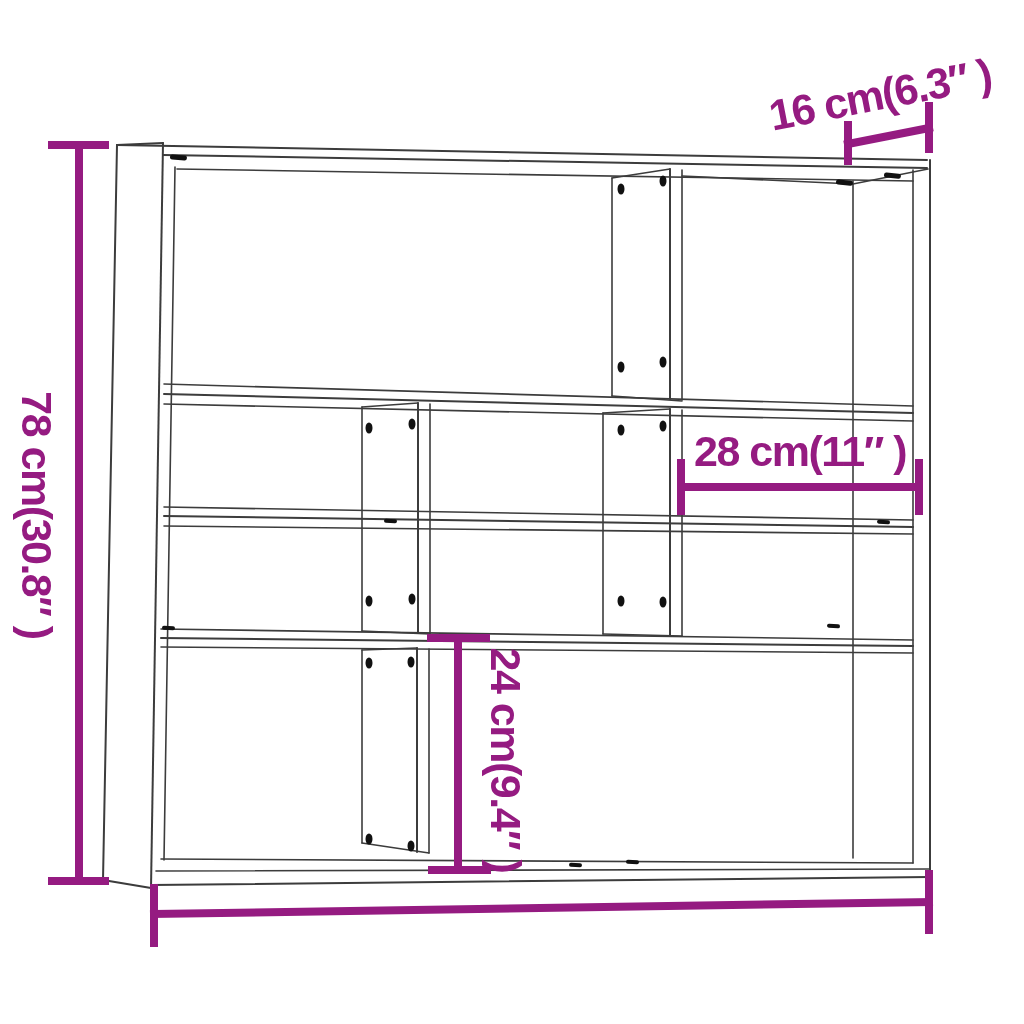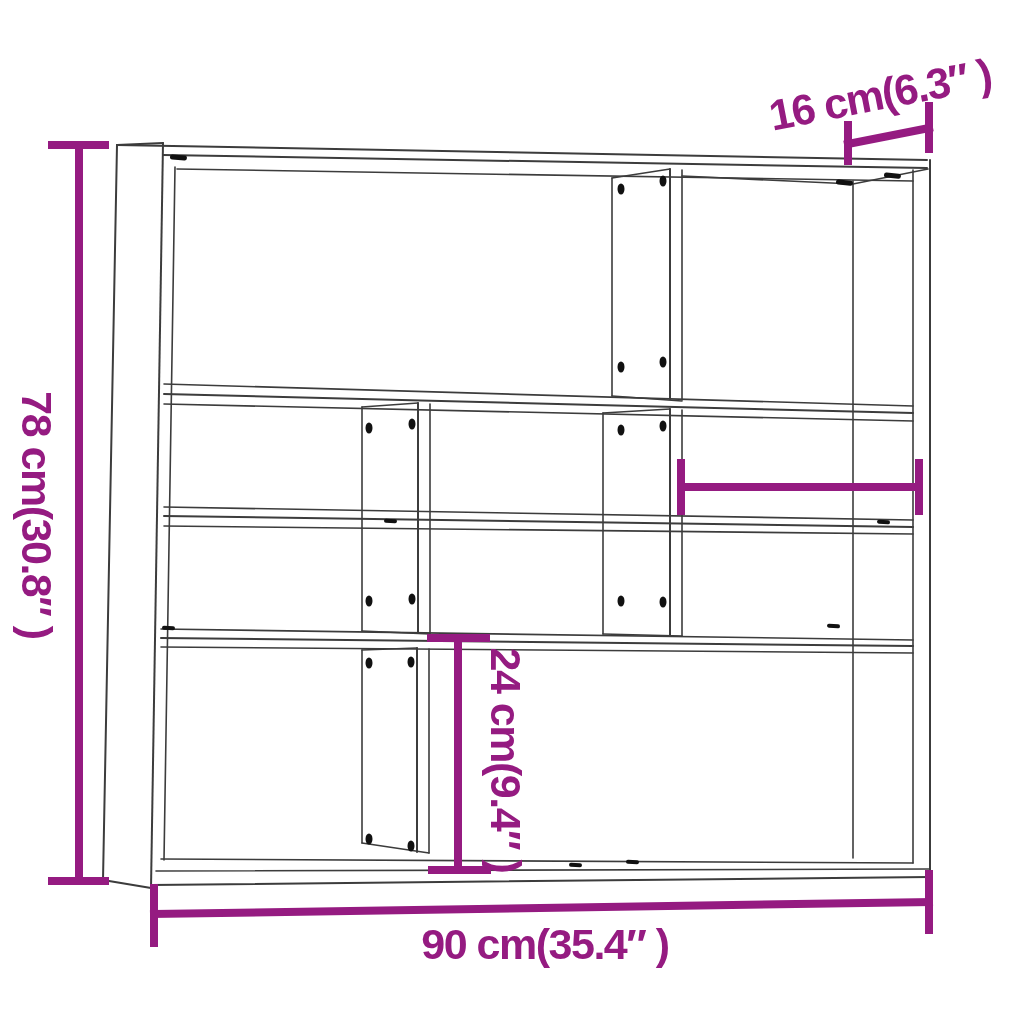--- a/index.html
+++ b/index.html
@@ -158,17 +158,17 @@
       <line class="dim" x1="458" y1="638" x2="458" y2="870"></line>
       <line class="dim" x1="431" y1="638" x2="486" y2="638"></line>
       <line class="dim" x1="432" y1="870" x2="487" y2="870"></line>
     </g>
   </svg>
 
   <div class="dim-label rot-tilt" style="left:880px;top:95px;">16 cm(6.3″ )</div>
 
   <div class="dim-label rot-cw" style="left:36px;top:515px;">78 cm(30.8″ )</div>
 
+  <div class="dim-label" style="left:800px;top:451px;">28 cm(11″ )</div>
 
   <div class="dim-label rot-cw" style="left:505px;top:760px;">24 cm(9.4″ )</div>
 
-  <div class="dim-label" style="left:545px;top:944px;">90 cm(35.4″ )</div>
 </div>
 
 </body></html>

